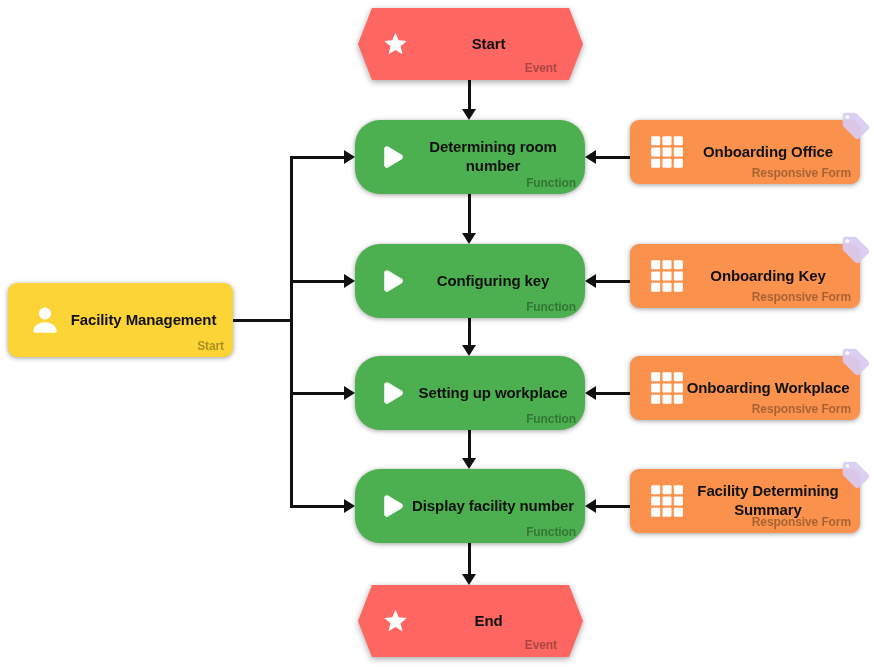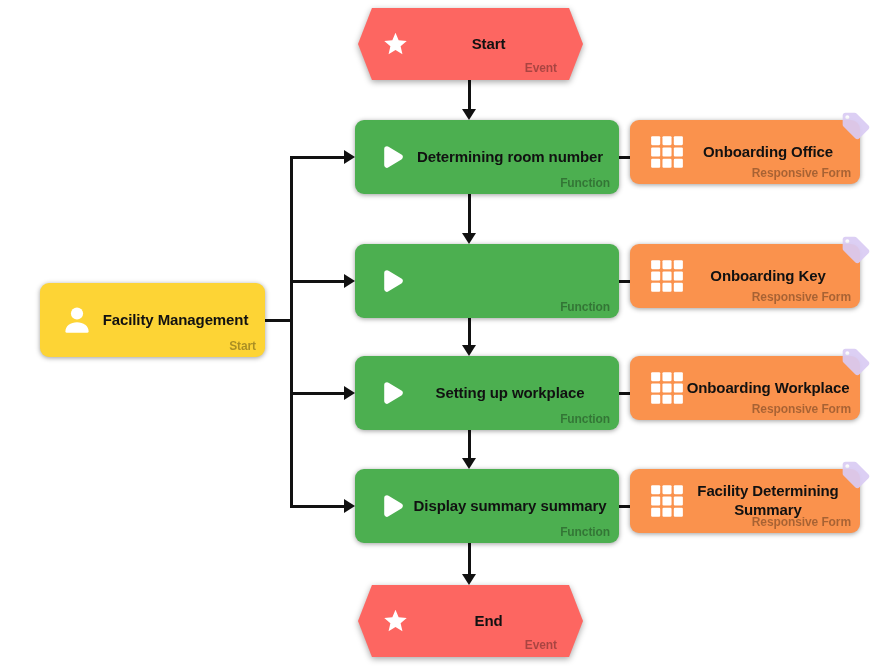--- a/index.html
+++ b/index.html
@@ -15,23 +15,23 @@
   .vline{width:3px;}
   .hline{height:3px;}
   .arr{position:absolute;width:0;height:0;}
   .arr-down{border-left:7px solid transparent;border-right:7px solid transparent;border-top:11px solid var(--line,#111);}
   .arr-left{border-top:7px solid transparent;border-bottom:7px solid transparent;border-right:11px solid var(--line,#111);}
   .arr-right{border-top:7px solid transparent;border-bottom:7px solid transparent;border-left:11px solid var(--line,#111);}
 
   
   .node{position:absolute;}
   .rect{border-radius:9px;box-shadow:0 1px 5px rgba(0,0,0,.38);}
-  .fn{left:355px;width:264px;height:74px;background:var(--function,#4caf50);}
+  .fn{left:355px;width:230px;height:74px;background:var(--function,#4caf50);border-radius:25px;}
   .form{left:630px;width:230px;height:64px;background:var(--form,#fa924d);}
-  .role-node{left:8px;top:283px;width:225px;height:74px;background:var(--role,#fdd435);margin-left:32px;}
+  .role-node{left:8px;top:283px;width:225px;height:74px;background:var(--role,#fdd435);}
   .event{left:358px;width:225px;height:72px;filter:drop-shadow(0 2px 3px rgba(0,0,0,.35));}
   .hex-bg{position:absolute;inset:0;background:var(--event,#fd6661);
     clip-path:polygon(0 50%,6.2% 0,93.8% 0,100% 50%,93.8% 100%,6.2% 100%);}
 
   .node-icon{position:absolute;left:20px;top:50%;transform:translateY(-50%);
     width:34px;height:34px;display:flex;align-items:center;justify-content:center;}
   .event .node-icon{left:24px;width:27px;height:27px;}
   .node-icon svg{width:100%;height:100%;display:block;}
 
   .node-label{position:absolute;left:54px;right:8px;top:50%;transform:translateY(-50%);
@@ -113,40 +113,41 @@
     <span class="node-label">Determining room number</span>
     <span class="type-label">Function</span>
   </div>
 
   <div class="node rect fn" style="top:244px">
     <span class="node-icon">
       <svg viewBox="0 0 24 24">
           <path d="M8.5 6.4L17.6 12 8.5 17.6z" fill="#fff" stroke="#fff" stroke-width="4" stroke-linejoin="round" stroke-linecap="round"></path>
         </svg>
     </span>
+    <span class="node-label">Configuring key</span>
     <span class="type-label">Function</span>
   </div>
 
   <div class="node rect fn" style="top:356px">
     <span class="node-icon">
       <svg viewBox="0 0 24 24">
           <path d="M8.5 6.4L17.6 12 8.5 17.6z" fill="#fff" stroke="#fff" stroke-width="4" stroke-linejoin="round" stroke-linecap="round"></path>
         </svg>
     </span>
     <span class="node-label">Setting up workplace</span>
     <span class="type-label">Function</span>
   </div>
 
   <div class="node rect fn" style="top:469px">
     <span class="node-icon">
       <svg viewBox="0 0 24 24">
           <path d="M8.5 6.4L17.6 12 8.5 17.6z" fill="#fff" stroke="#fff" stroke-width="4" stroke-linejoin="round" stroke-linecap="round"></path>
         </svg>
     </span>
-    <span class="node-label">Display summary summary</span>
+    <span class="node-label">Display facility number</span>
     <span class="type-label">Function</span>
   </div>
 
   <div class="node rect form" style="top:120px">
     <span class="tag">
       <svg viewBox="0 0 24 24">
           <path fill="var(--tag,#d9cbf3)" fill-opacity="0.92" d="M21.41 11.58l-9-9C12.05 2.22 11.55 2 11 2H4c-1.1 0-2 .9-2 2v7c0 .55.22 1.05.59 1.42l9 9c.36.36.86.58 1.41.58.55 0 1.05-.22 1.41-.59l7-7c.37-.36.59-.86.59-1.41 0-.55-.23-1.06-.59-1.42zM5.5 7C4.67 7 4 6.33 4 5.5S4.67 4 5.5 4 7 4.67 7 5.5 6.33 7 5.5 7z"></path>
         </svg>
     </span>
     <span class="node-icon">

